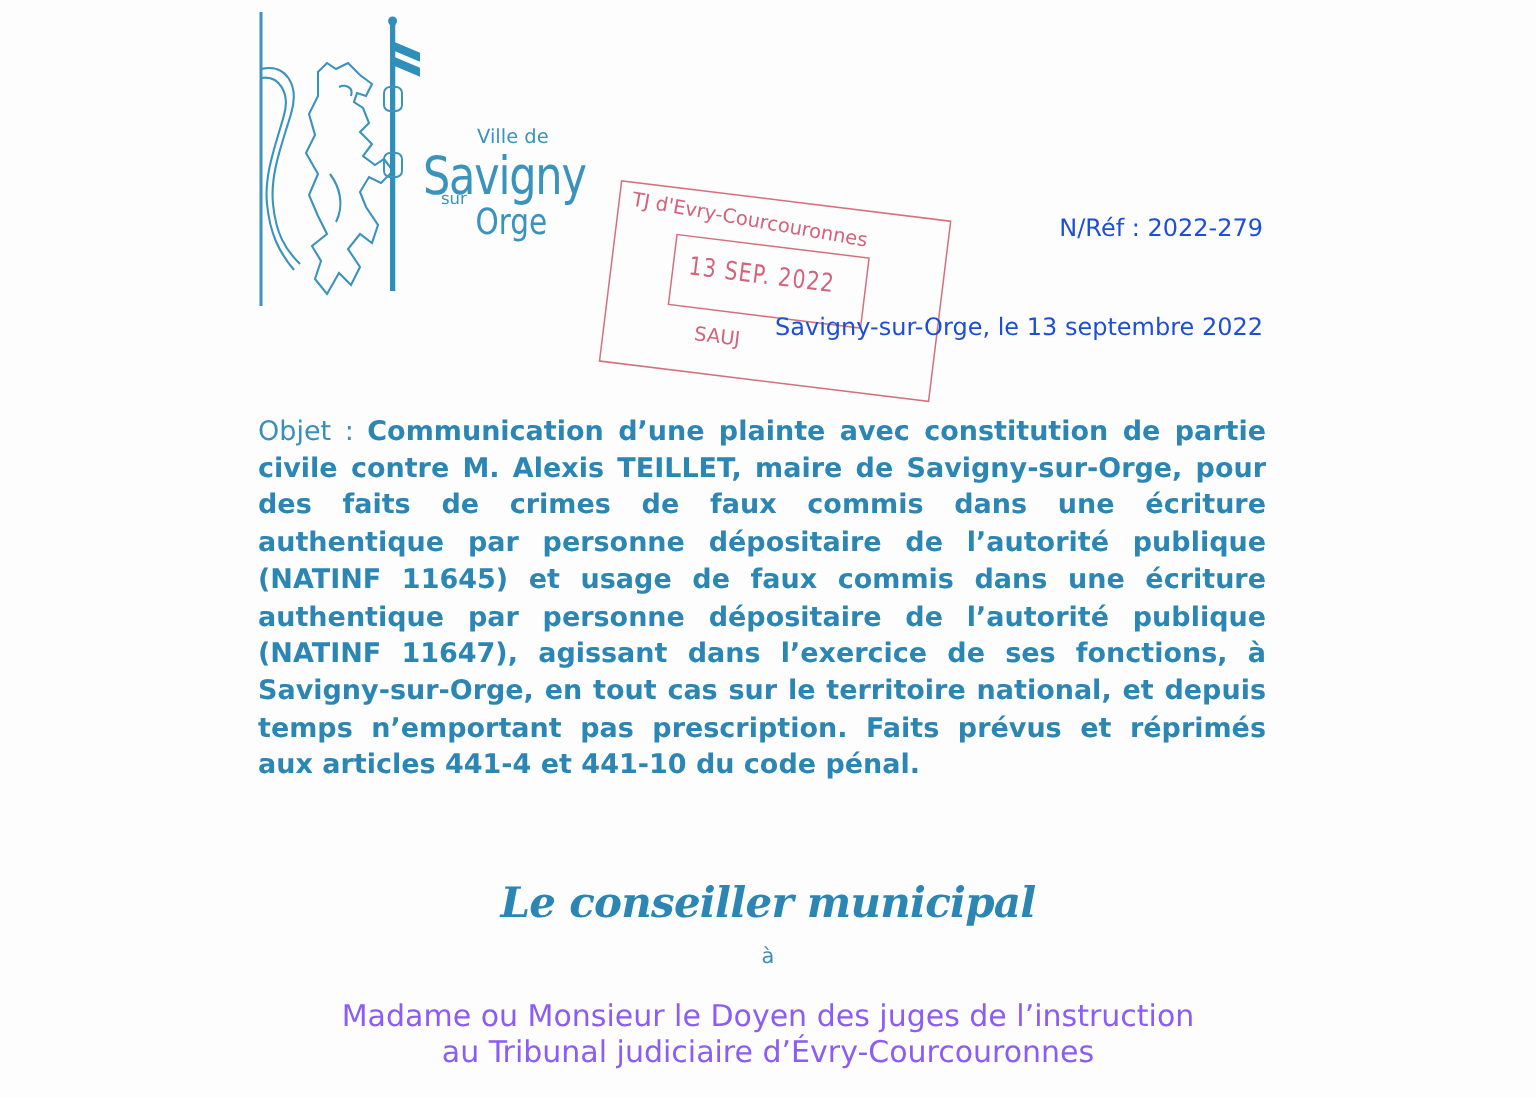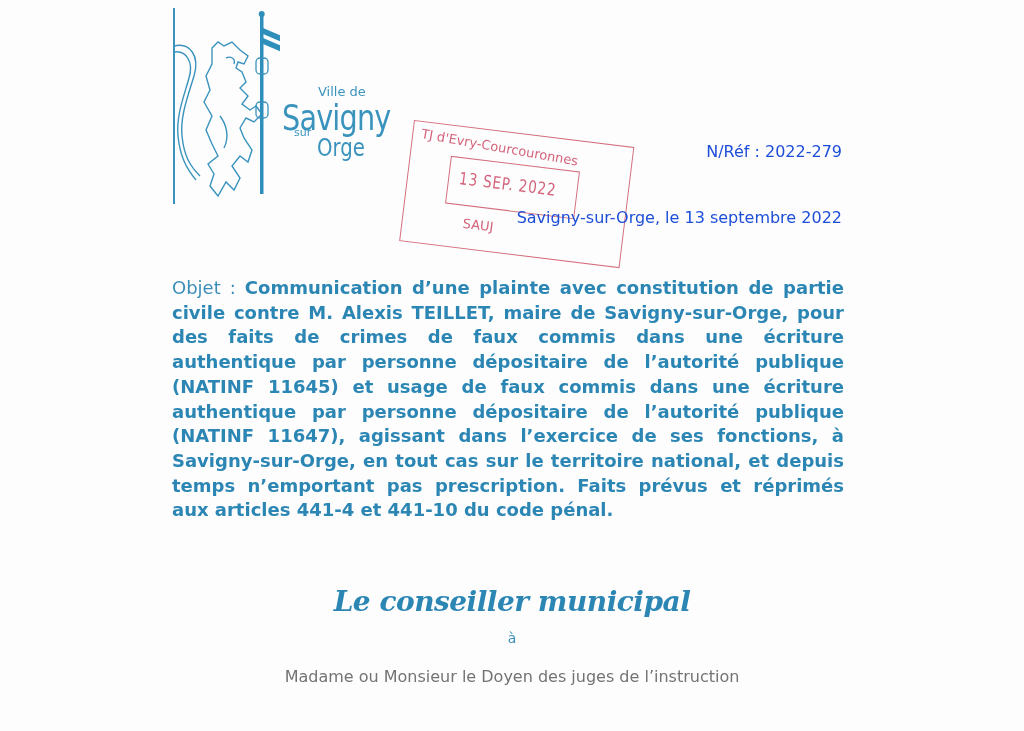--- a/index.html
+++ b/index.html
@@ -25,21 +25,21 @@
     .stamp-inner { position: absolute; left: 40px; top: 30px; width: 128px; height: 46px; border: 1.5px solid #d4707e; }
     .stamp-date { position: absolute; left: 10px; top: 10px; font-size: 17px; white-space: nowrap; transform: scaleX(0.8); transform-origin: left; letter-spacing: 1px; }
     .stamp-sauj { position: absolute; left: 60px; top: 88px; font-size: 13px; }
 
     .object { position: absolute; left: 172px; top: 276px; width: 672px; font-size: 18px; line-height: 24.7px; text-align: justify; color: #2b86b4; }
     .object-label { font-weight: normal; color: #3a8fb9; }
     .object-text { font-weight: bold; }
 
     .signature { position: absolute; left: 0; right: 0; top: 574px; text-align: center; font-family: "DejaVu Serif", serif; font-style: italic; font-weight: bold; font-size: 28px; color: #2b86b4; letter-spacing: -0.5px; margin-top: 11px; }
     .to { position: absolute; left: 0; right: 0; top: 630px; text-align: center; font-size: 14px; color: #3a8fb9; }
-    .recipient { position: absolute; left: 0; right: 0; top: 665px; text-align: center; font-size: 16px; line-height: 24px; color: #737373; }
+    .recipient { position: absolute; left: 0; right: 0; top: 665px; text-align: center; font-size: 20px; line-height: 24px; color: #8b5cf6; }
   </style>
 </head>
 <body>
 
 <div class="logo">
   <svg width="110" height="200" viewBox="0 0 110 200" style="position:absolute;left:0;top:0;">
     <g fill="none" stroke="#3a93bd" stroke-width="1.4">
       <line x1="4" y1="2" x2="4" y2="198" stroke-width="2"></line>
       <path d="M4 40 C 20 36, 30 50, 24 70 C 18 90, 10 110, 12 130 C 14 150, 20 160, 30 170"></path>
       <path d="M4 46 C 16 44, 24 56, 19 72 C 14 90, 6 110, 8 130 C 10 150, 16 162, 26 174"></path>
@@ -83,13 +83,14 @@
 
 <div class="object">
   <span class="object-label">Objet : </span><span class="object-text">Communication d’une plainte avec constitution de partie civile contre M. Alexis TEILLET, maire de Savigny-sur-Orge, pour des faits de crimes de faux commis dans une écriture authentique par personne dépositaire de l’autorité publique (NATINF 11645) et usage de faux commis dans une écriture authentique par personne dépositaire de l’autorité publique (NATINF 11647), agissant dans l’exercice de ses fonctions, à Savigny-sur-Orge, en tout cas sur le territoire national, et depuis temps n’emportant pas prescription. Faits prévus et réprimés aux articles 441-4 et 441-10 du code pénal.</span>
 </div>
 
 <div class="signature">Le conseiller municipal</div>
 <div class="to">à</div>
 
 <div class="recipient">
   <div>Madame ou Monsieur le Doyen des juges de l’instruction</div>
+  <div>au Tribunal judiciaire d’Évry-Courcouronnes</div>
 </div>
 
 </body></html>

